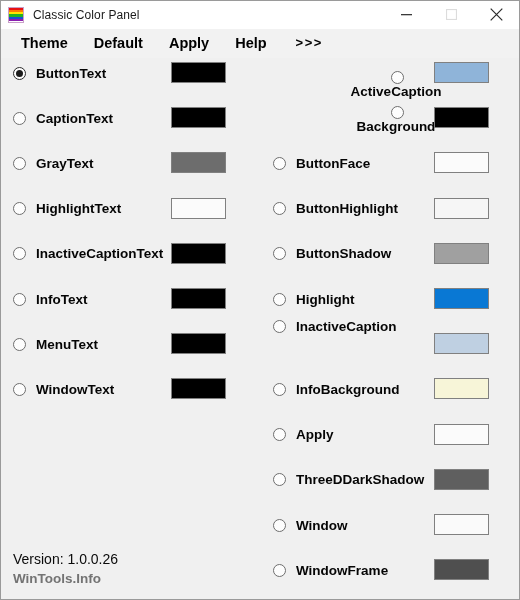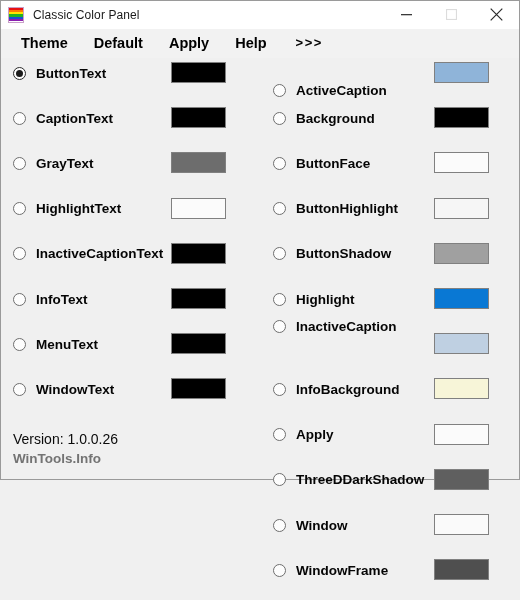--- a/index.html
+++ b/index.html
@@ -10,21 +10,21 @@
     width: 520px;
     height: 600px;
     overflow: hidden;
     font-family: "Liberation Sans", sans-serif;
     background: #f0f0f0;
   }
 
   .window {
     position: relative;
     width: 520px;
-    height: 480px;
+    height: 600px;
     box-sizing: border-box;
     border: 1px solid #9a9a9a;
     background: #f0f0f0;
     display: flex;
     flex-direction: column;
   }
 
   
   .titlebar {
     height: 27px;
@@ -268,26 +268,26 @@
           <span class="row-label">MenuText</span>
         </div>
         <div class="swatch" style="top: 275.2px; background: rgb(0, 0, 0);"></div>
         <div class="row" style="top: 319.4px;">
           <span class="radio"></span>
           <span class="row-label">WindowText</span>
         </div>
         <div class="swatch" style="top: 320.4px; background: rgb(0, 0, 0);"></div>
       </div>
     <div class="col col-right">
-        <div class="row" style="top: 20px;">
+        <div class="row" style="top: 13px; flex-direction: column;">
           <span class="radio"></span>
           <span class="row-label">ActiveCaption</span>
         </div>
         <div class="swatch" style="top: 4px; background: rgb(143, 180, 217);"></div>
-        <div class="row" style="top: 48.2px;">
+        <div class="row" style="top: 48.2px; flex-direction: column;">
           <span class="radio"></span>
           <span class="row-label">Background</span>
         </div>
         <div class="swatch" style="top: 49.2px; background: rgb(0, 0, 0);"></div>
         <div class="row" style="top: 93.4px;">
           <span class="radio"></span>
           <span class="row-label">ButtonFace</span>
         </div>
         <div class="swatch" style="top: 94.4px; background: rgb(251, 251, 251);"></div>
         <div class="row" style="top: 138.6px;">

